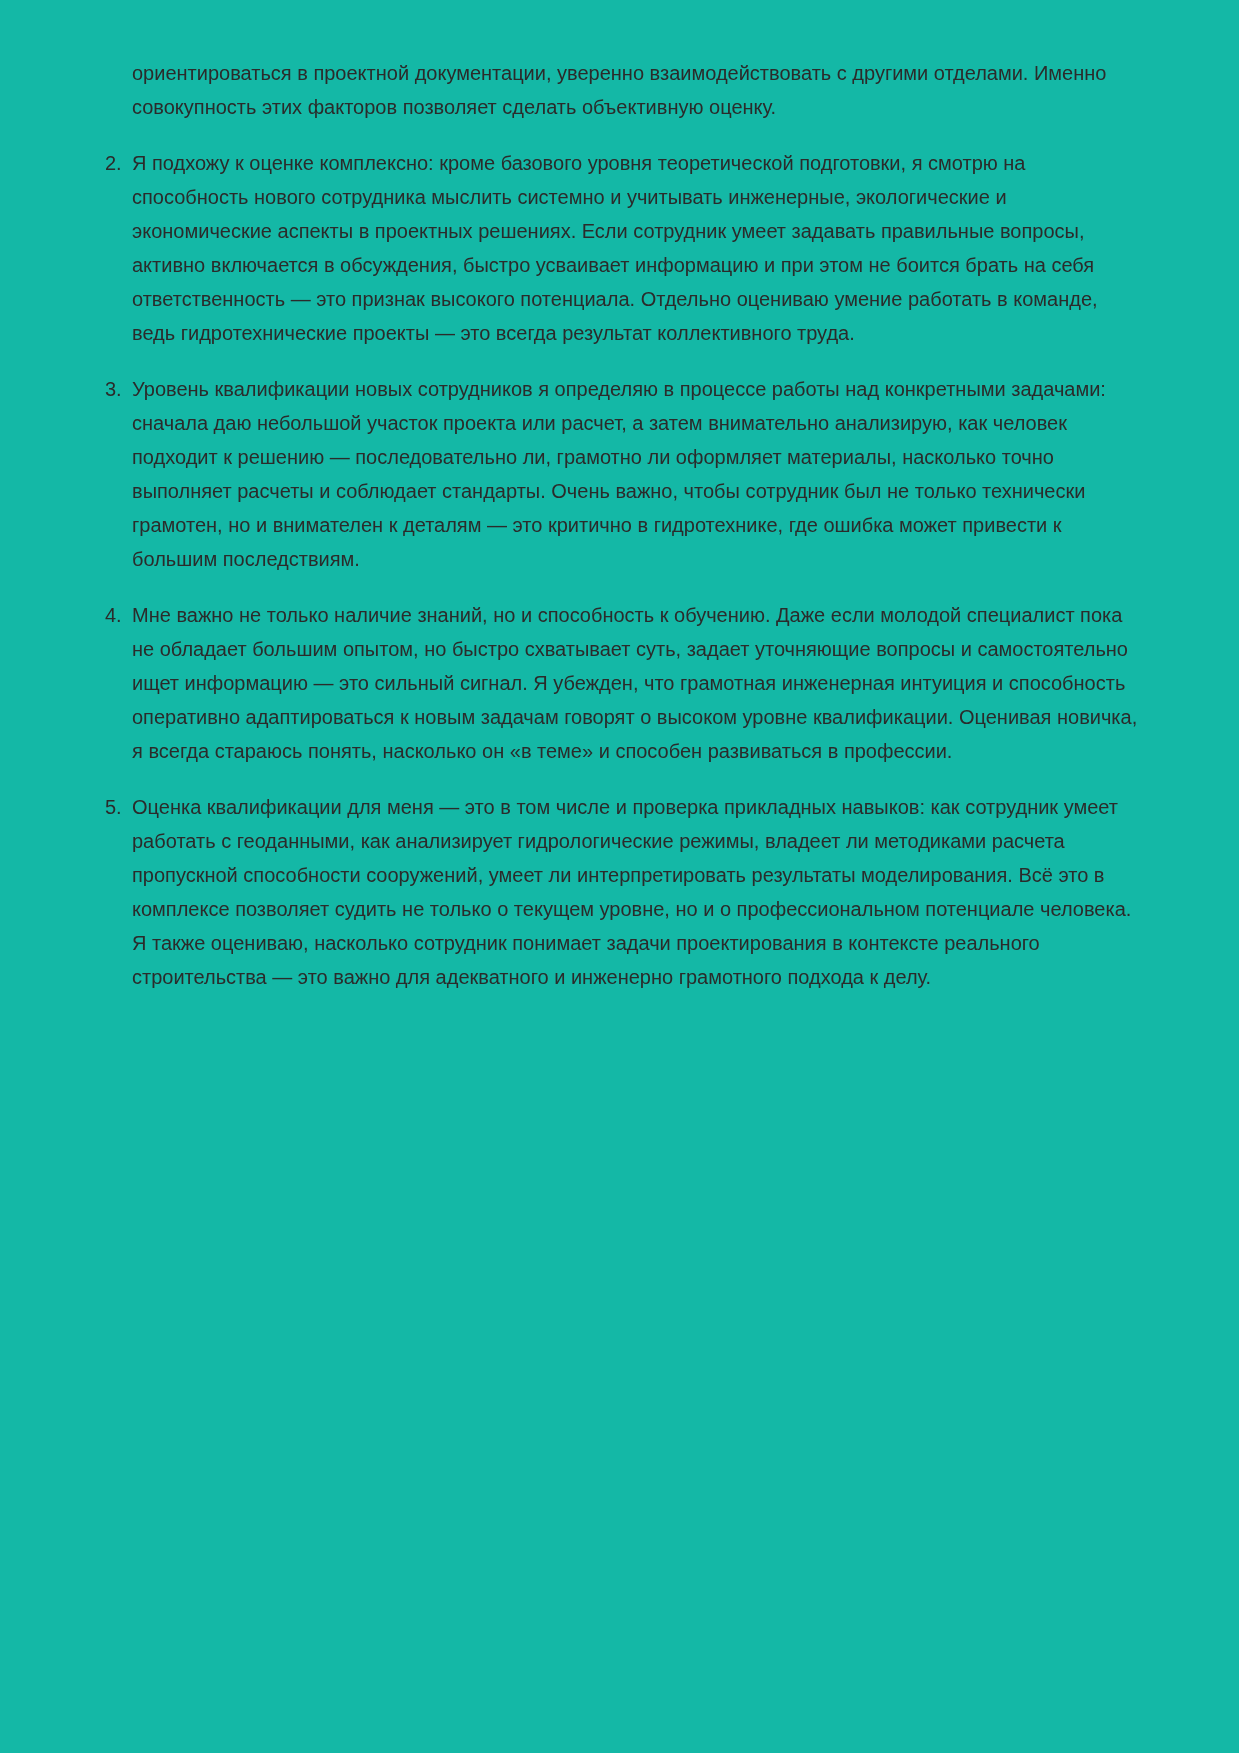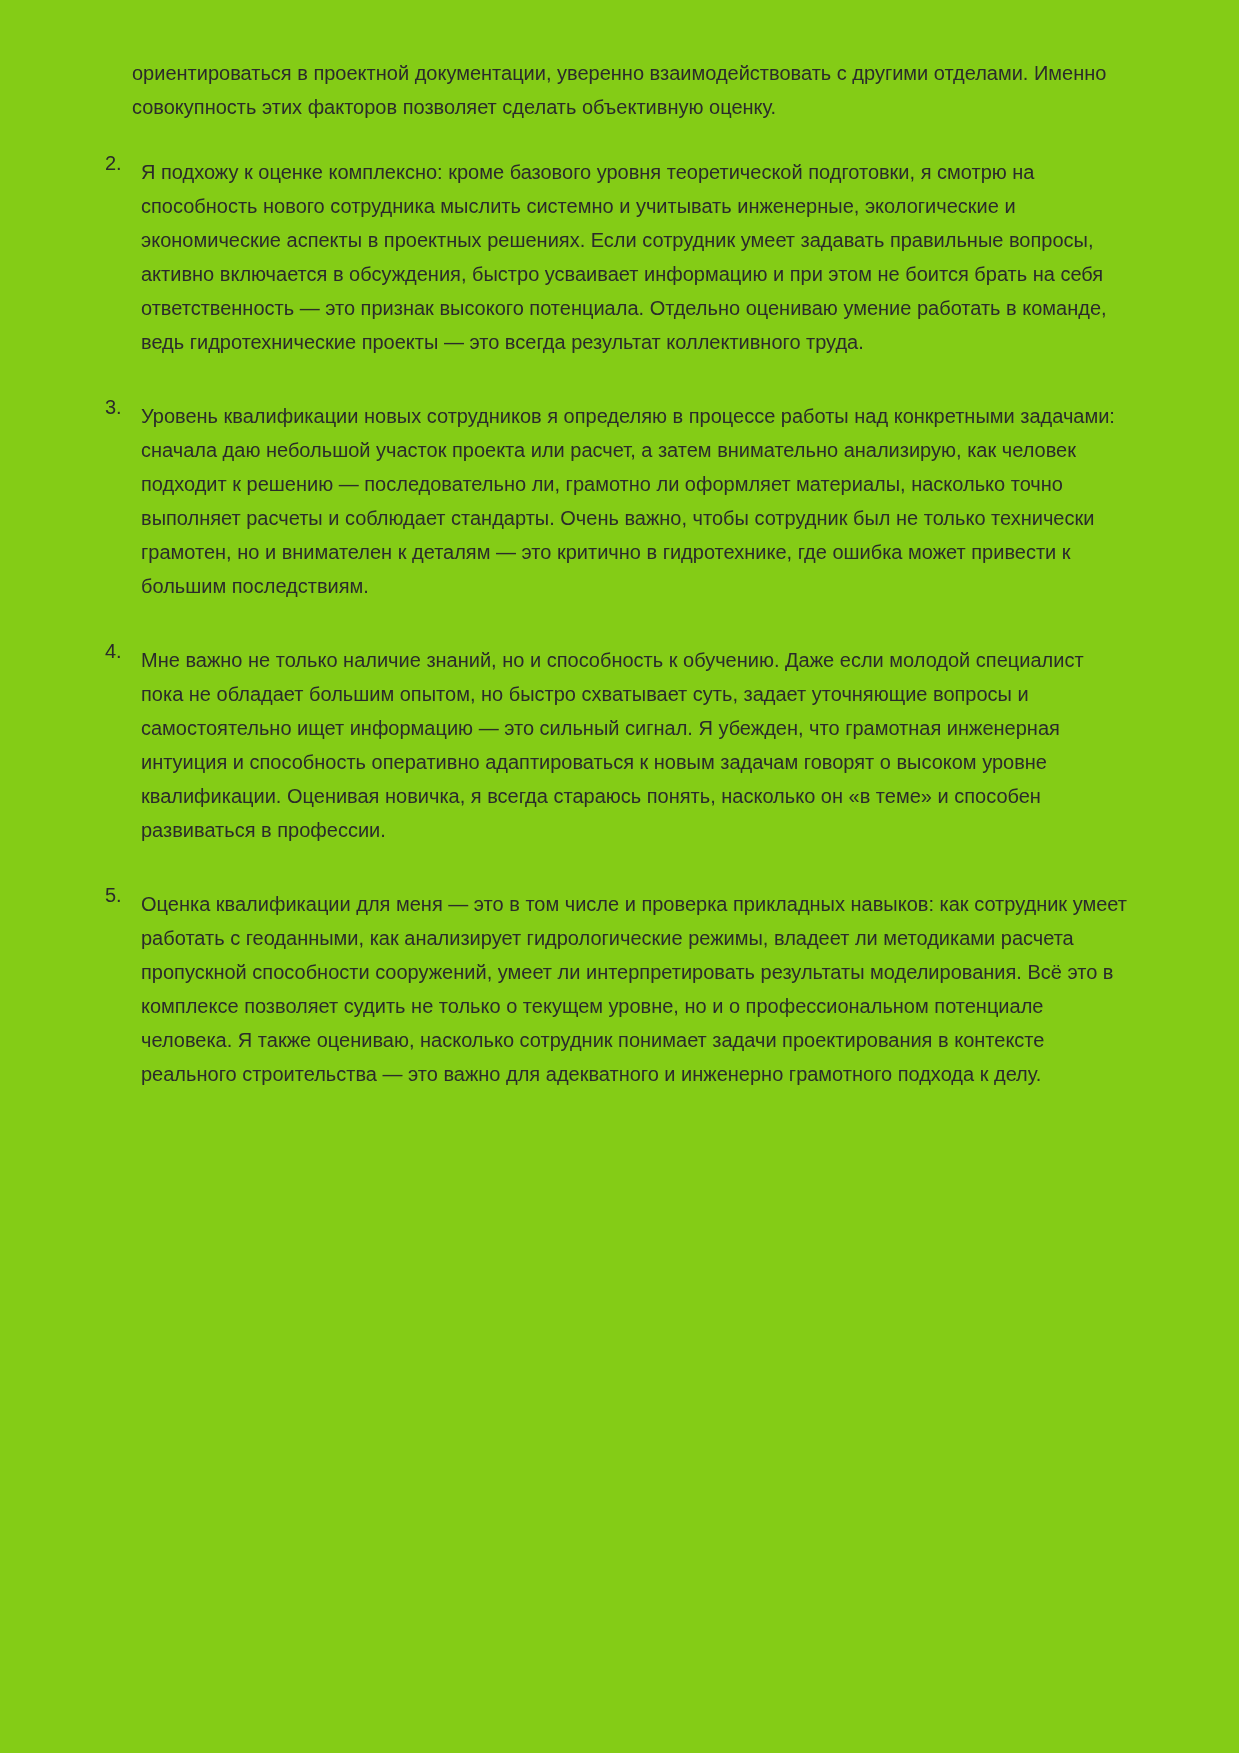--- a/index.html
+++ b/index.html
@@ -11,42 +11,42 @@
     width: 1239px;
     min-height: 1753px;
     font-family: "Liberation Sans", "DejaVu Sans", sans-serif;
     color: #2b2b2b;
   }
   .page {
     box-sizing: border-box;
     width: 1239px;
     min-height: 1753px;
     padding: 56px 100px 60px 105px;
-    background: #84cc16;
+    background: #14b8a6;
   }
   .text-body {
     font-size: 20px;
     line-height: 34px;
     text-align: left;
   }
   p.continuation {
     margin: 0 0 22px 27px;
   }
   .list-item {
     display: flex;
     align-items: flex-start;
     margin: 0 0 22px 0;
   }
   .list-item .num {
     flex: 0 0 27px;
     width: 27px;
   }
   .list-item .item-text {
     flex: 1 1 auto;
-    margin: 9px;
+    margin: 0;
   }
 </style>
 </head>
 <body>
 
 <div class="page text-body">
 
   <p class="continuation">ориентироваться в проектной документации, уверенно взаимодействовать с другими отделами. Именно совокупность этих факторов позволяет сделать объективную оценку.</p>
 
   <div class="list-item">

